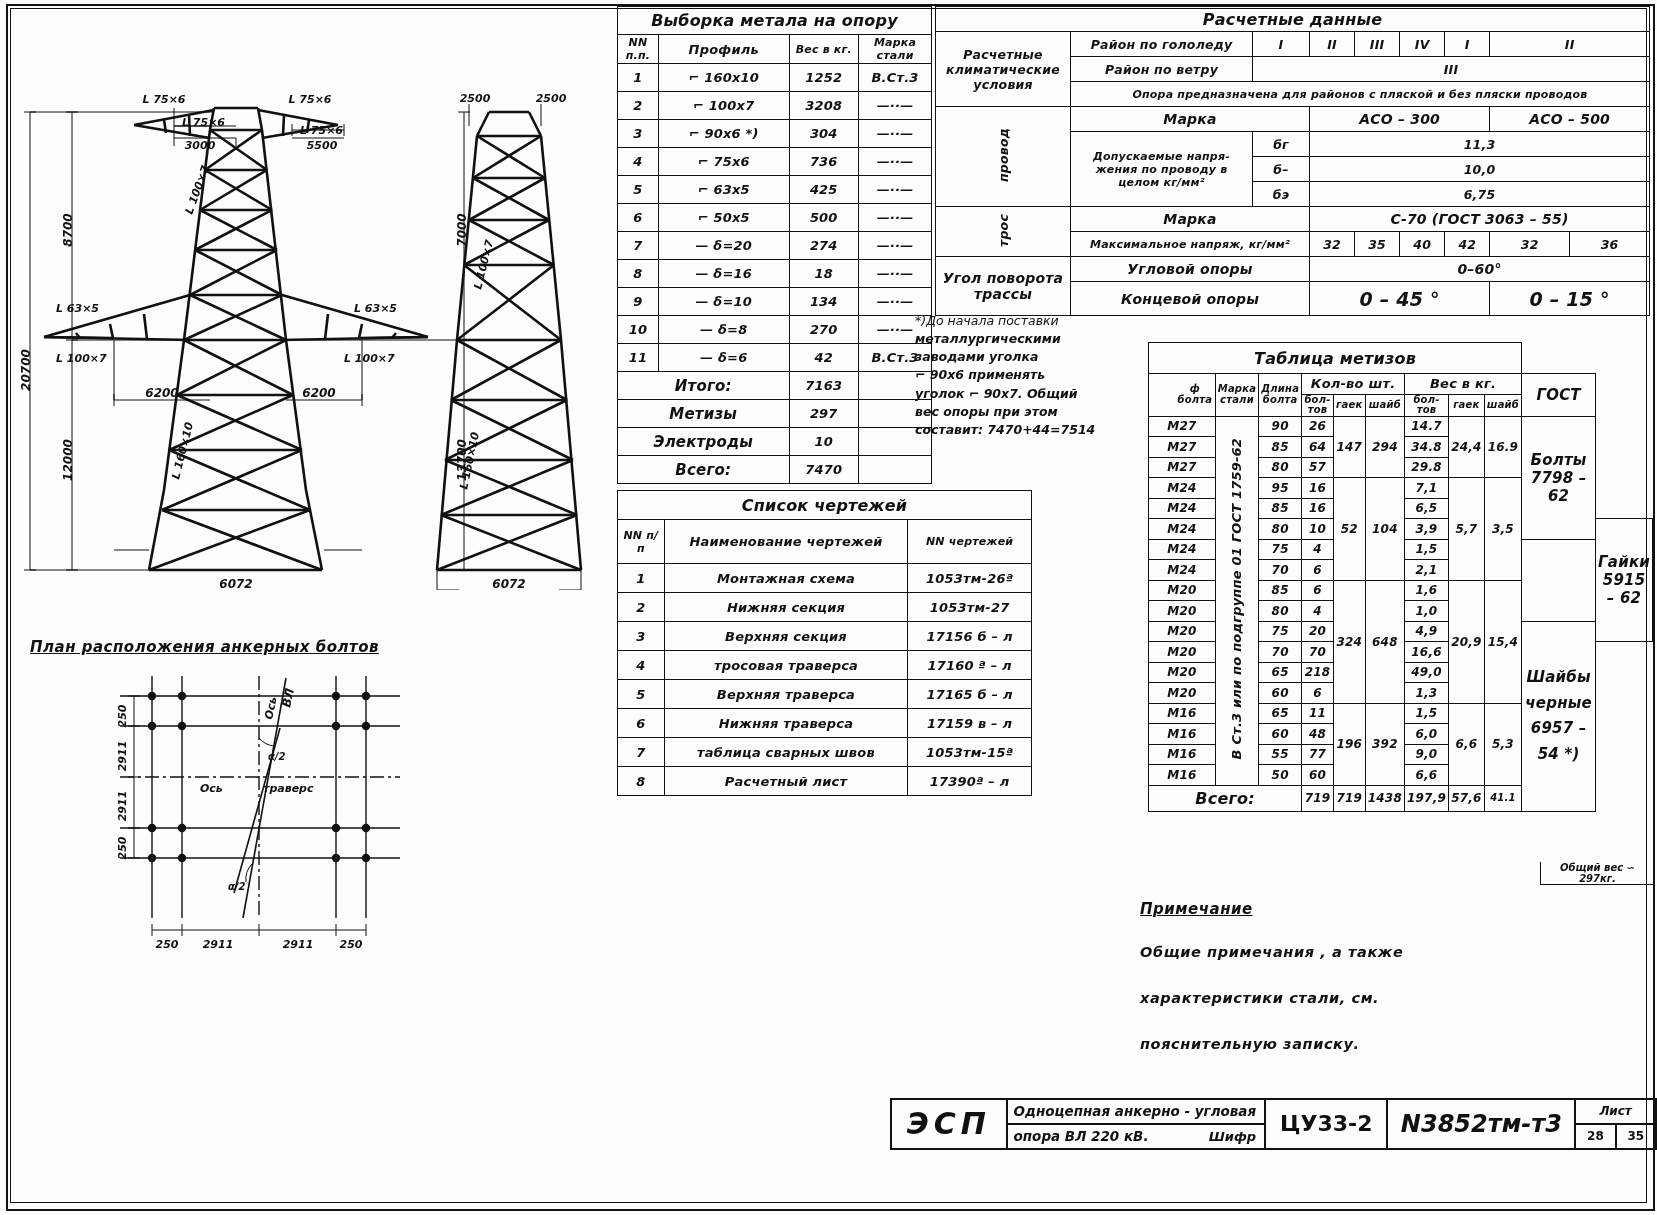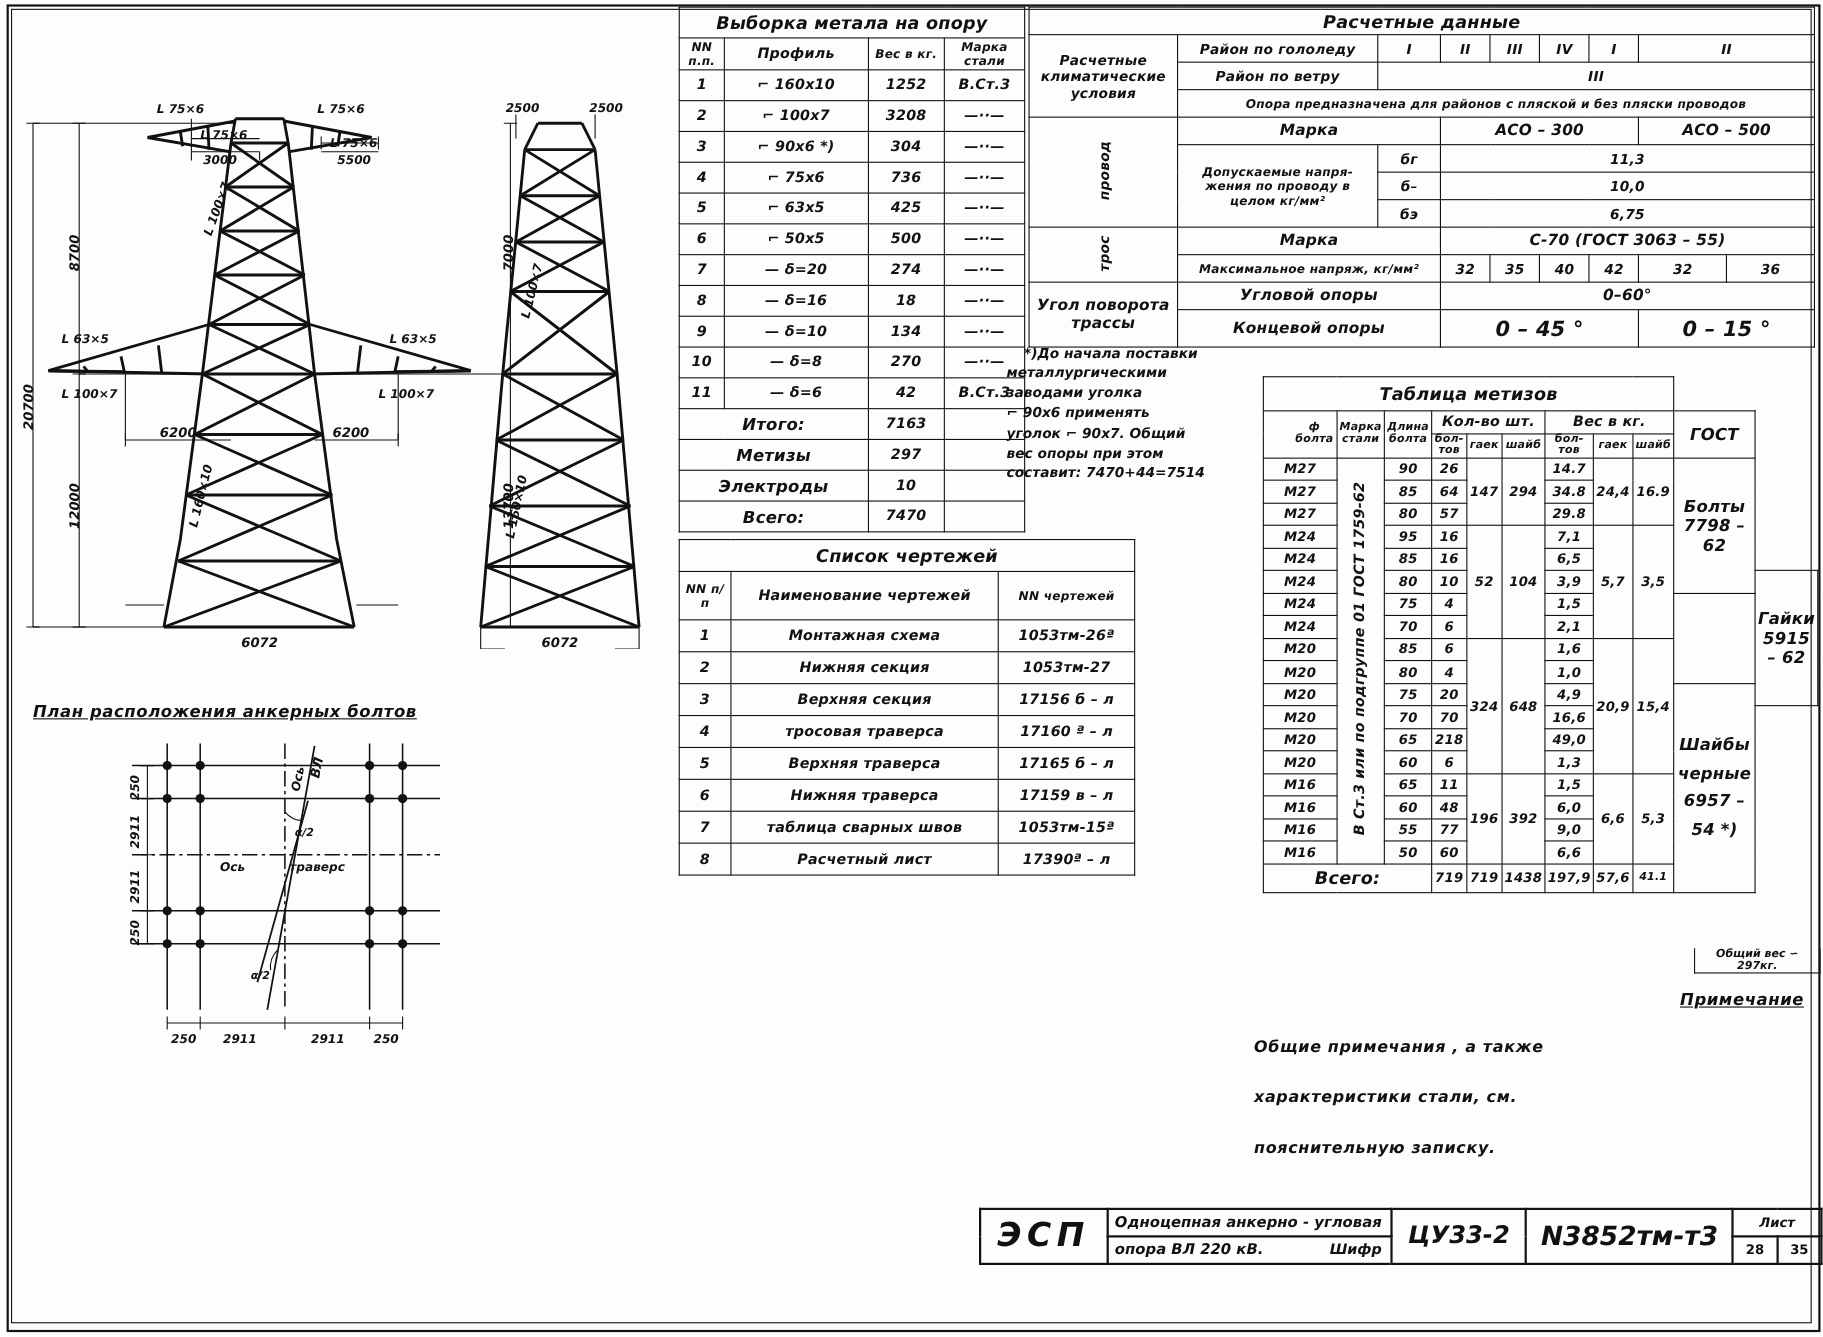--- a/index.html
+++ b/index.html
@@ -62,36 +62,36 @@
   #t-metiz td{height:19.5px;padding:0 2px;}
   #t-metiz .mm{width:52px;padding-left:28px;}
   #t-metiz .mk{width:40px;}
   #t-metiz .dl{width:38px;}
   #t-metiz .q{width:36px;}
   #t-metiz .w{width:36px;}
   #t-metiz .gost{width:108px;}
 
   
   #panel-primech .ntitle{font-style:italic;font-weight:700;font-size:15px;
-     text-decoration:underline;text-align:right;margin-bottom:26px;letter-spacing:.5px;}
+     text-decoration:underline;text-align:left;margin-bottom:26px;letter-spacing:.5px;}
   #panel-primech .nline{font-style:italic;font-weight:600;font-size:14.5px;
      margin:0 0 30px 0;letter-spacing:.6px;}
 
   
   #tb{border-collapse:collapse;}
   #tb td{border:2px solid #111;padding:2px 6px;font-weight:700;}
   .tb-esp{font-size:30px;font-weight:900;letter-spacing:5px;width:108px;text-align:center;font-style:italic;}
   .tb-name{font-size:13.5px;text-align:left;width:300px;line-height:1.4;font-style:italic;font-weight:700;}
-  .tb-shifr{font-size:22px;font-style:italic;font-weight:800;text-align:center;width:120px;}
+  .tb-shifr{font-size:22px;font-weight:800;text-align:center;width:120px;}
   .tb-num{font-size:24px;font-style:italic;font-weight:800;text-align:center;width:190px;}
   .tb-lst{font-size:12px;text-align:center;}
   .tb-lbl{font-size:12px;font-style:italic;}
 
   
-  #panel-footnote .star{font-weight:700;margin-left:16px;}
+  #panel-footnote .star{font-weight:400;}
 
   
   #dwg-tower{position:absolute;left:14px;top:90px;}
   #dwg-plan{position:absolute;left:100px;top:668px;}
   svg text{font-family:"DejaVu Sans","Liberation Sans",sans-serif;font-style:italic;font-weight:700;}
 </style>
 </head>
 <body>
 
 <div class="sheet">

